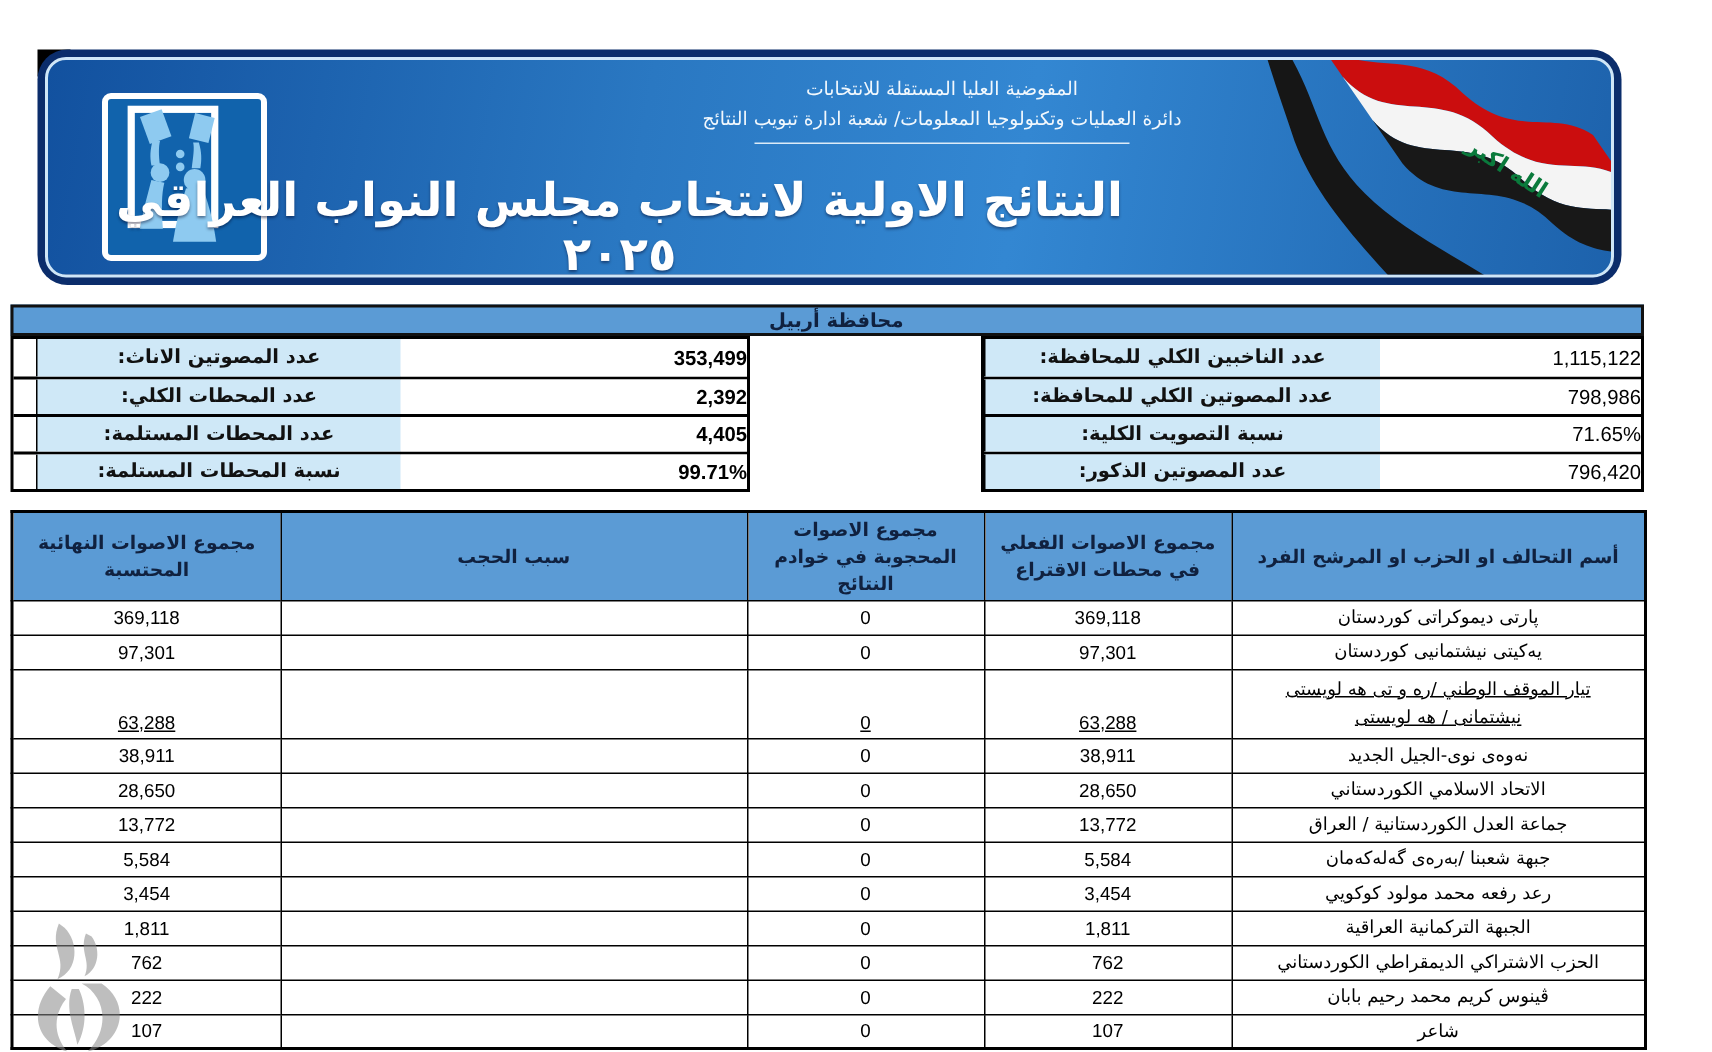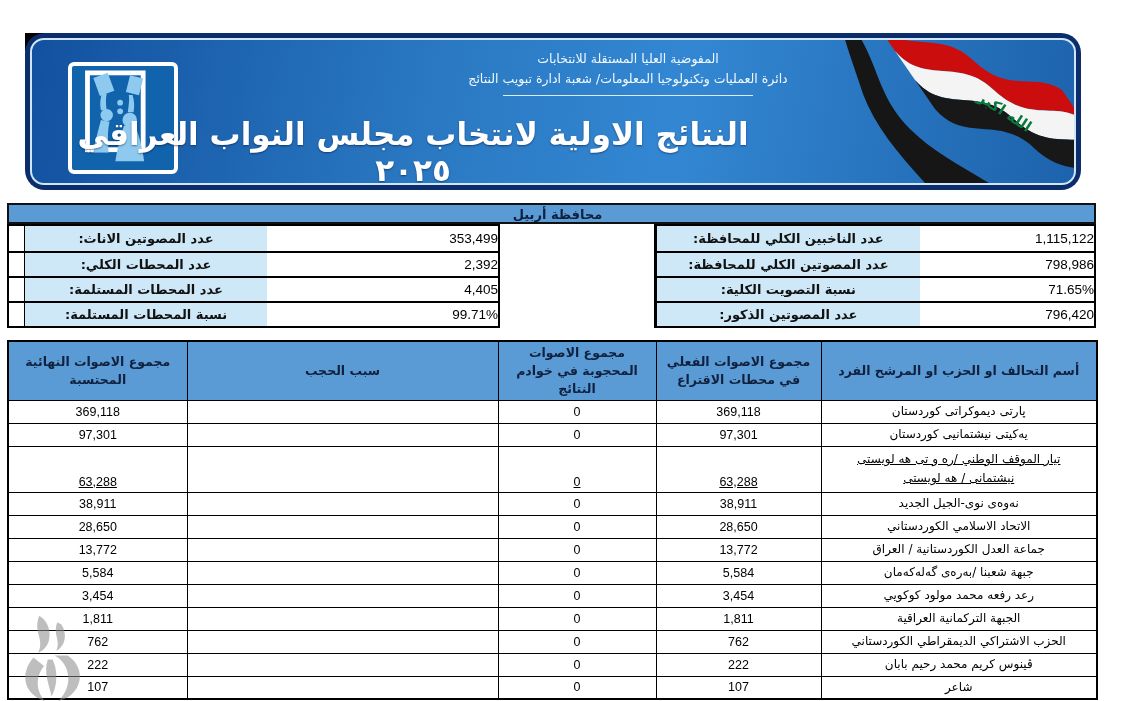--- a/index.html
+++ b/index.html
@@ -38,21 +38,21 @@
   .srow:first-child { border-top:none; }
   .scell { display:flex; align-items:center; }
   .slab { background:#cfe8f7; justify-content:center; font-weight:bold; font-size:13px; color:#111;
           border-left:1.5px solid #000; }
   .sval { background:#fff; justify-content:flex-start; padding-left:3px;
           font-family:"Liberation Sans","DejaVu Sans",sans-serif; font-size:13.5px; color:#000;
           direction:ltr; justify-content:flex-end; }
   .rightblk .slab { width:274px; }
   .rightblk .sval { width:181px; }
   .leftblk  .slab { width:243px; }
-  .leftblk  .sval { width:231px; }
+  .leftblk  .sval { width:231px;font-weight:bold; }
 
   
   table.results { position:absolute; left:7px; top:340px; width:1089px; border-collapse:collapse;
             table-layout:fixed; direction:rtl; }
   table.results th, table.results td { border:1.5px solid #000; overflow:hidden; }
   table.results { border:2px solid #000; }
   table.results thead tr { height:59px; }
   table.results th { background:#5b9bd5; color:#10213f; font-size:12.5px; font-weight:bold;
             text-align:center; vertical-align:middle; line-height:1.45; padding:0 6px; }
   table.results tbody tr { height:23px; background:#fff; }

